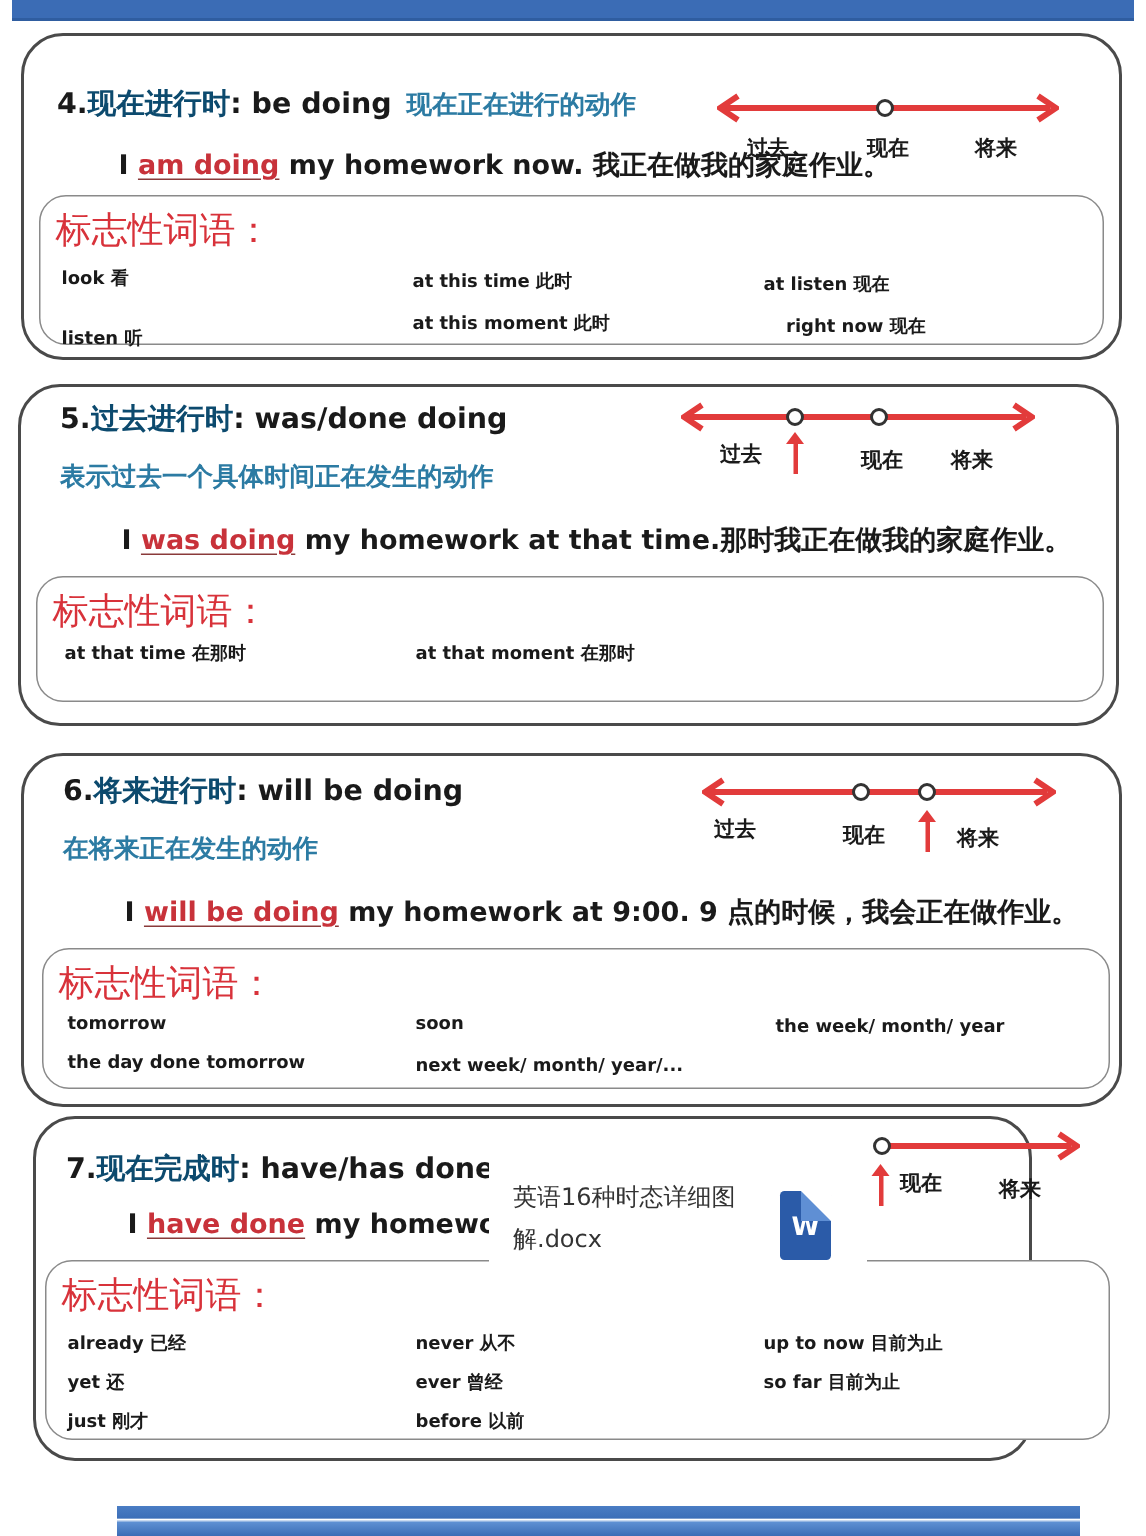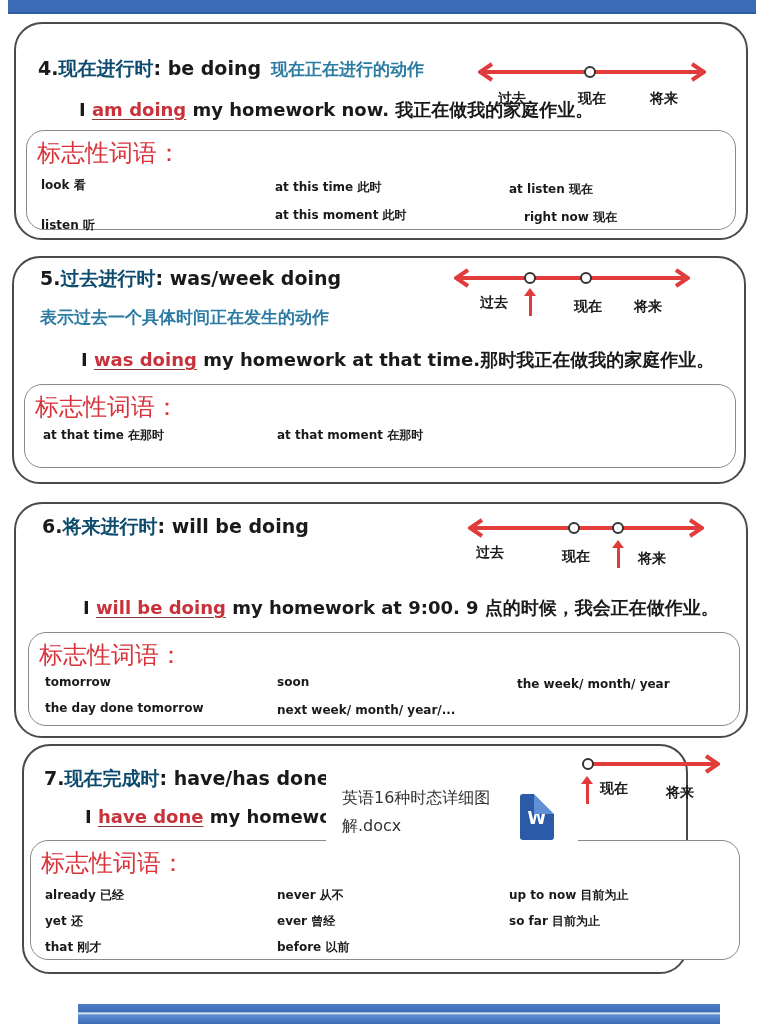--- a/index.html
+++ b/index.html
@@ -69,21 +69,21 @@
     <span class="signal-word" style="left:14px; top:74px;margin-top:12px;">listen 听</span>
     <span class="signal-word" style="left:248px; top:48px;">at this time 此时</span>
     <span class="signal-word" style="left:248px; top:76px;">at this moment 此时</span>
     <span class="signal-word" style="left:482px; top:50px;">at listen 现在</span>
     <span class="signal-word" style="left:482px; top:78px;margin-left:15px;">right now 现在</span>
   </div>
 </div>
 
 <div class="card" style="left:12px; top:256px; width:734px; height:228px;">
   <div class="card-title" style="left:26px; top:8px;">
-    <span class="num">5.</span><span class="tense-name">过去进行时</span><span class="formula">: was/week doing</span>
+    <span class="num">5.</span><span class="tense-name">过去进行时</span><span class="formula">: was/done doing</span>
   </div>
   <div class="meaning" style="left:26px; top:48px;">表示过去一个具体时间正在发生的动作</div>
   <div class="timeline" style="left:440px; top:6px; width:240px; height:60px;">
     <div class="tl-line" style="left:4px; width:226px; top:12px;"></div>
     <svg style="position:absolute;left:0;top:4px" width="16" height="20">
         <path d="M14 2 L2 10 L14 18" stroke="#e23b3b" stroke-width="4" fill="none"></path>
       </svg>
     <svg style="position:absolute;left:220px;top:4px" width="16" height="20">
         <path d="M2 2 L14 10 L2 18" stroke="#e23b3b" stroke-width="4" fill="none"></path>
       </svg>
@@ -101,20 +101,21 @@
     <span class="signal-title">标志性词语：</span>
     <span class="signal-word" style="left:18px; top:42px;">at that time 在那时</span>
     <span class="signal-word" style="left:252px; top:42px;">at that moment 在那时</span>
   </div>
 </div>
 
 <div class="card" style="left:14px; top:502px; width:734px; height:236px;">
   <div class="card-title" style="left:26px; top:10px;">
     <span class="num">6.</span><span class="tense-name">将来进行时</span><span class="formula">: will be doing</span>
   </div>
+  <div class="meaning" style="left:26px; top:50px;">在将来正在发生的动作</div>
   <div class="timeline" style="left:452px; top:10px; width:240px; height:60px;">
     <div class="tl-line" style="left:4px; width:226px; top:12px;"></div>
     <svg style="position:absolute;left:0;top:4px" width="16" height="20">
         <path d="M14 2 L2 10 L14 18" stroke="#e23b3b" stroke-width="4" fill="none"></path>
       </svg>
     <svg style="position:absolute;left:220px;top:4px" width="16" height="20">
         <path d="M2 2 L14 10 L2 18" stroke="#e23b3b" stroke-width="4" fill="none"></path>
       </svg>
     <div class="tl-dot" style="left:100px; top:8px;"></div>
     <div class="tl-dot" style="left:144px; top:8px;"></div>
@@ -150,21 +151,21 @@
     <span class="tl-label" style="left:22px; top:28px;">现在</span>
     <span class="tl-label" style="left:88px; top:32px;">将来</span>
   </div>
   <div class="example" style="left:20px; top:60px;">
     <span>I </span><span class="hl">have done</span><span> my homework al</span>
   </div>
   <div class="signal-box" style="left:6px; top:94px; width:710px; height:120px;">
     <span class="signal-title">标志性词语：</span>
     <span class="signal-word" style="left:14px; top:46px;">already 已经</span>
     <span class="signal-word" style="left:14px; top:72px;">yet 还</span>
-    <span class="signal-word" style="left:14px; top:98px;">that  刚才</span>
+    <span class="signal-word" style="left:14px; top:98px;">just  刚才</span>
     <span class="signal-word" style="left:246px; top:46px;">never  从不</span>
     <span class="signal-word" style="left:246px; top:72px;">ever 曾经</span>
     <span class="signal-word" style="left:246px; top:98px;">before 以前</span>
     <span class="signal-word" style="left:478px; top:46px;">up to now 目前为止</span>
     <span class="signal-word" style="left:478px; top:72px;">so far  目前为止</span>
   </div>
 </div>
 
 <div class="file-overlay">
   <div class="file-name">英语16种时态详细图解.docx</div>

